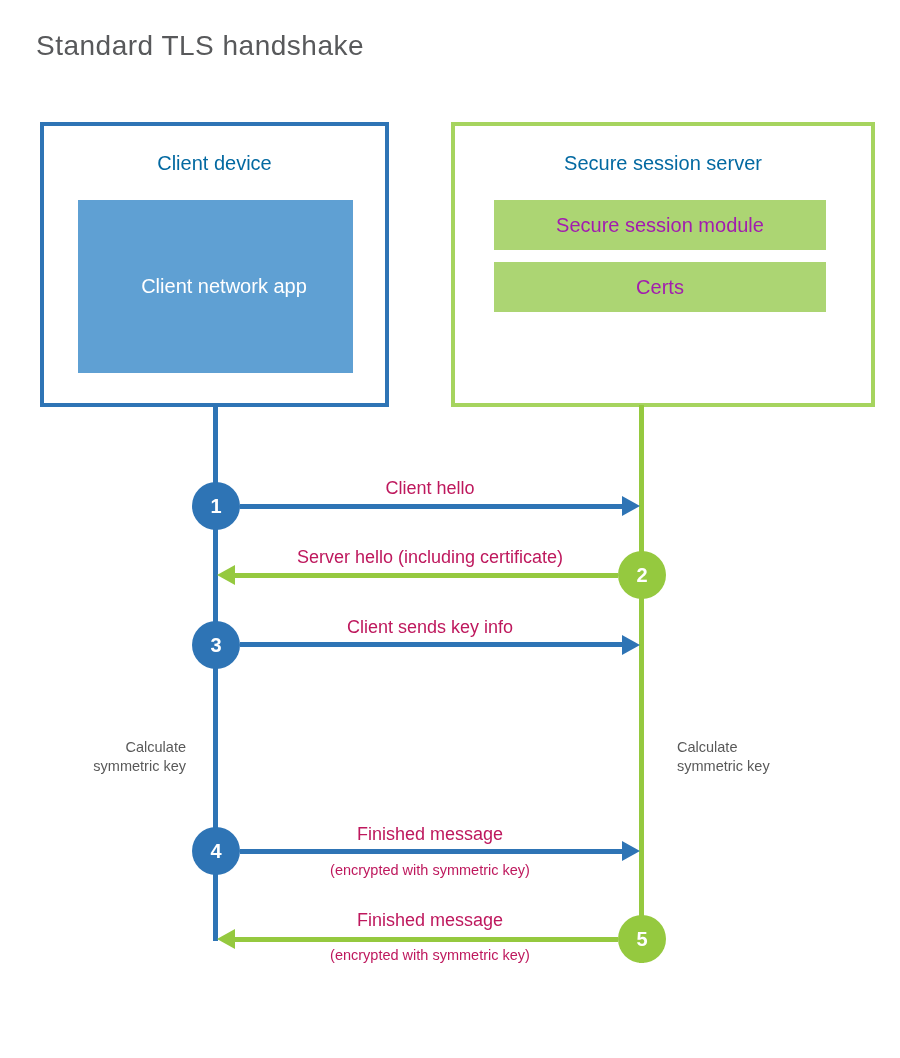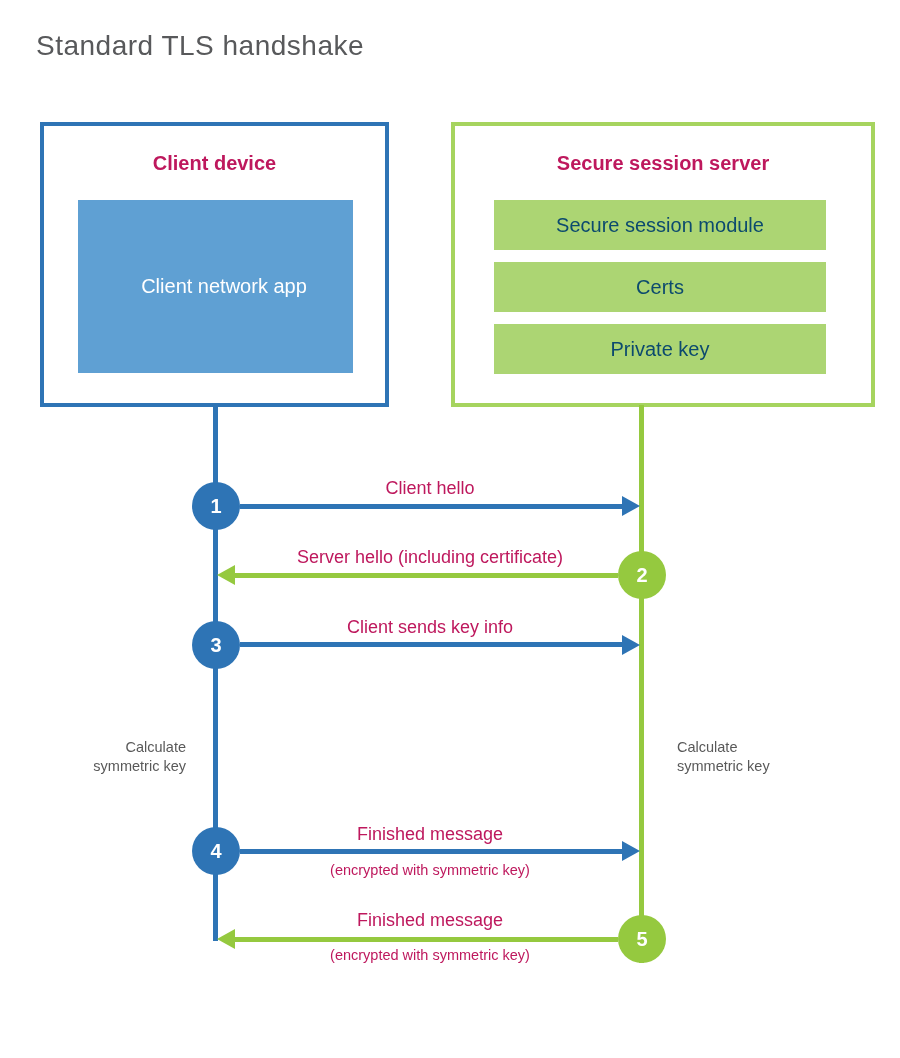--- a/index.html
+++ b/index.html
@@ -30,22 +30,22 @@
     height: 285px;
     background: #ffffff;
   }
   .client-box  { left: 40px;  width: 349px; border: 4px solid #2e74b5; }
   .server-box  { left: 451px; width: 424px; border: 4px solid #a6d45f; }
 
   .actor-title {
     margin-top: 26px;
     text-align: center;
     font-size: 20px;
-    font-weight: bold;
-    color: #be185d;
+    font-weight: normal;
+    color: #0369a1;
   }
 
   .client-app {
     position: absolute;
     left: 34px; top: 74px;
     width: 275px; height: 173px;
     background: #5fa0d3;
     display: flex; align-items: center; justify-content: center;
     text-align: center;
     color: #ffffff;
@@ -54,21 +54,21 @@
     padding-left: 17px;
   }
   .client-app-inner { width: 180px; }
 
   .server-bar {
     position: absolute;
     left: 39px;
     width: 332px; height: 50px;
     background: #acd573;
     display: flex; align-items: center; justify-content: center;
-    color: #0c4a6e;
+    color: #a21caf;
     font-size: 20px;
   }
   .server-bar.bar-0 { top: 74px; }
   .server-bar.bar-1 { top: 136px; }
   .server-bar.bar-2 { top: 198px; }
 
   
   .lifeline { position: absolute; width: 5px; }
   .lifeline.client { left: 213px; top: 405px; height: 536px; background: #2e74b5; }
   .lifeline.server { left: 639px; top: 405px; height: 558px; background: #95c93f; }
@@ -155,23 +155,20 @@
   </div>
 
   <div class="actor-box server-box">
     <div class="actor-title">Secure session server</div>
     <div class="server-bar bar-0">
       <span>Secure session module</span>
     </div>
     <div class="server-bar bar-1">
       <span>Certs</span>
     </div>
-    <div class="server-bar bar-2">
-      <span>Private key</span>
-    </div>
   </div>
 
   <div class="lifeline client"></div>
   <div class="lifeline server"></div>
 
   <div class="step-circle blue c1">
     <span>1</span>
   </div>
   <div class="arrow-line blue a1-line"></div>
   <div class="arrow-head right a1-head"></div>

